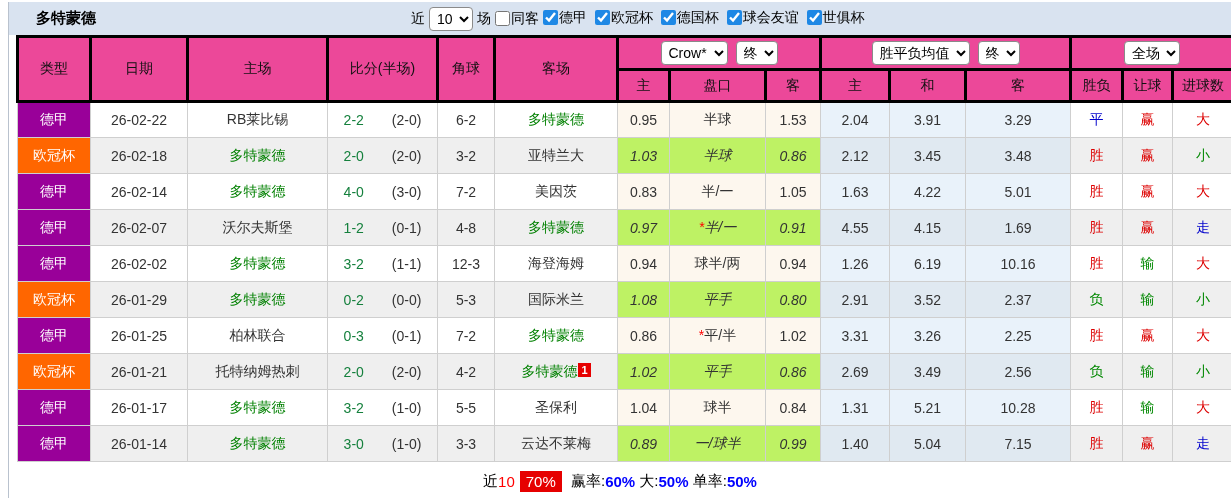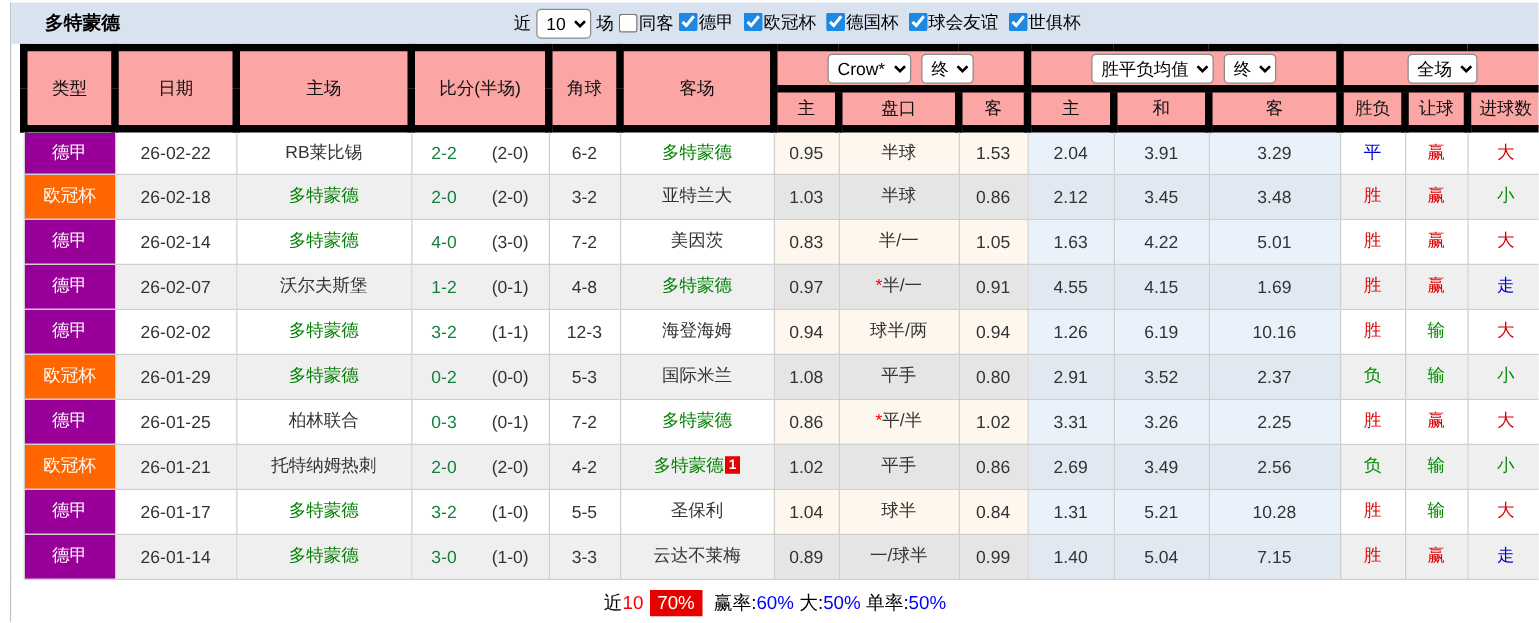--- a/index.html
+++ b/index.html
@@ -13,45 +13,45 @@
   .filters { position:absolute; left:402px; top:0; height:33px; display:flex; align-items:center; font-size:14px; color:#000; white-space:nowrap; }
   .filters select { margin:0 4px; }
   select { font-size:14px; height:24px; border:1px solid #8a8a8a; border-radius:4px; background:#fff; padding:0 3px; color:#000; }
   input[type=checkbox] { width:15px; height:15px; accent-color:#1E88E5; margin:0 2px 0 6px; vertical-align:middle; }
   .lg-filter { display:inline-flex; align-items:center; cursor:pointer; }
   .lg-filter input { margin:0 1px 0 4px; }
 
   
   .table-wrap { margin-left:7px; }
   table { border-collapse:collapse; table-layout:fixed; width:1216px; }
-  thead th { background:#fca5a5; font-weight:normal; font-size:14px; color:#111; border:6px solid #000000; padding:0; }
+  thead th { background:#ec4899; font-weight:normal; font-size:14px; color:#111; border:3px solid #000000; padding:0; }
   thead tr.selects-row th { height:33px; }
   thead tr.sub-row th { height:32px; }
   .sel-group { display:flex; align-items:center; justify-content:center; gap:8px; }
   tbody td { border:1px solid #CFCFCF; text-align:center; font-size:14px; color:#333; height:36px; padding:0; background:#fff; overflow:hidden; white-space:nowrap; }
   tr.even td { background:#EFEFEF; }
   td.c-asia { background:#FDF7EE; }
-  tr.even td.c-asia { background:#e5e5e5; }
+  tr.even td.c-asia { background:#bef264;font-style:italic; }
   td.c-euro { background:#E9F2FA; }
   tr.even td.c-euro { background:#E0E9F1; }
   td.c-league { color:#fff; font-size:14px; }
   td.c-score .ft { color:#15803d; }
   td.c-score .ht { color:#333;padding-left:28px; }
   .team-green { color:#008000; }
   .star { color:#F00; }
   .red-badge { display:none; background:#E60000; color:#fff; font-size:11px; font-weight:bold; padding:0 3px; margin-left:1px; line-height:14px; vertical-align:2px; }
   .clr-red { color:#DD0000; }
   .clr-green { color:#008800; }
   .clr-blue { color:#0000CC; }
 
   
   .summary { height:38px; background:#fff; display:flex; align-items:center; justify-content:center; font-size:15px; color:#000; }
   .summary span { white-space:pre; }
   .seg-red { color:#F00; }
-  .seg-blue { color:#00F; }
+  .seg-blue { color:#00F;font-weight:bold; }
   .seg-badge { background:#E60000; color:#fff; padding:2px 6px; margin:0 5px; }
 </style>
 </head>
 <body>
 
 <div class="page">
   <div class="inner">
 
     <div class="top-bar">
       <span class="title">多特蒙德</span>

